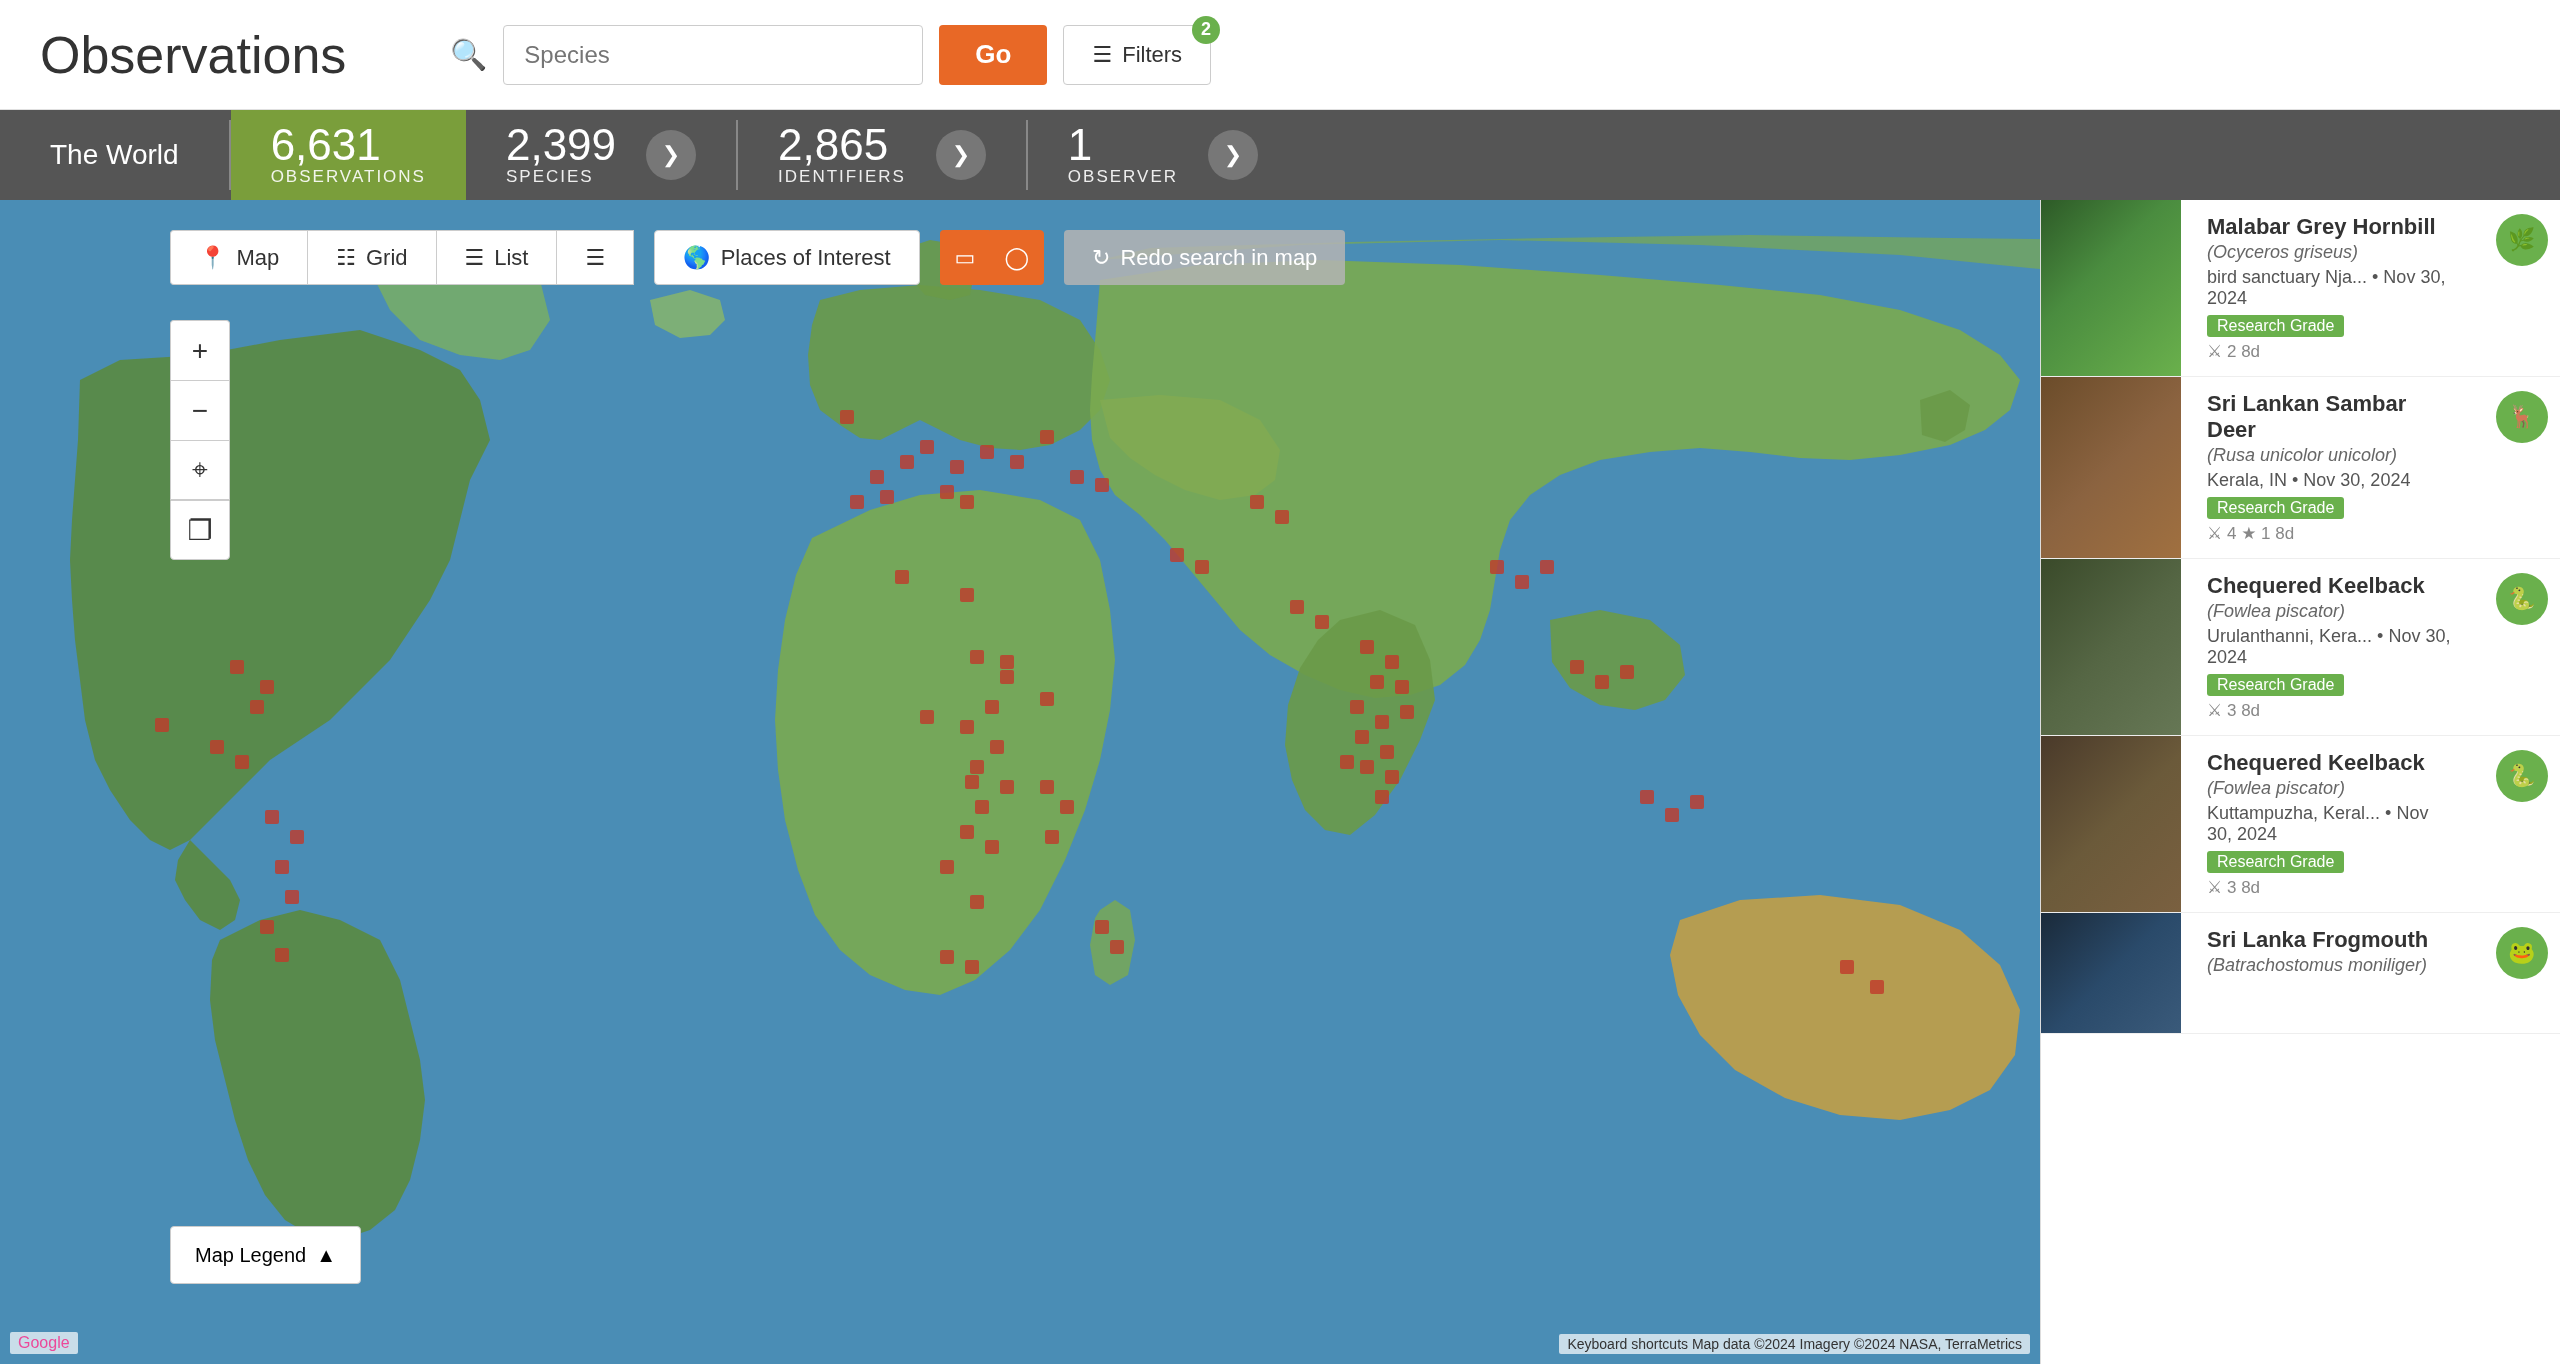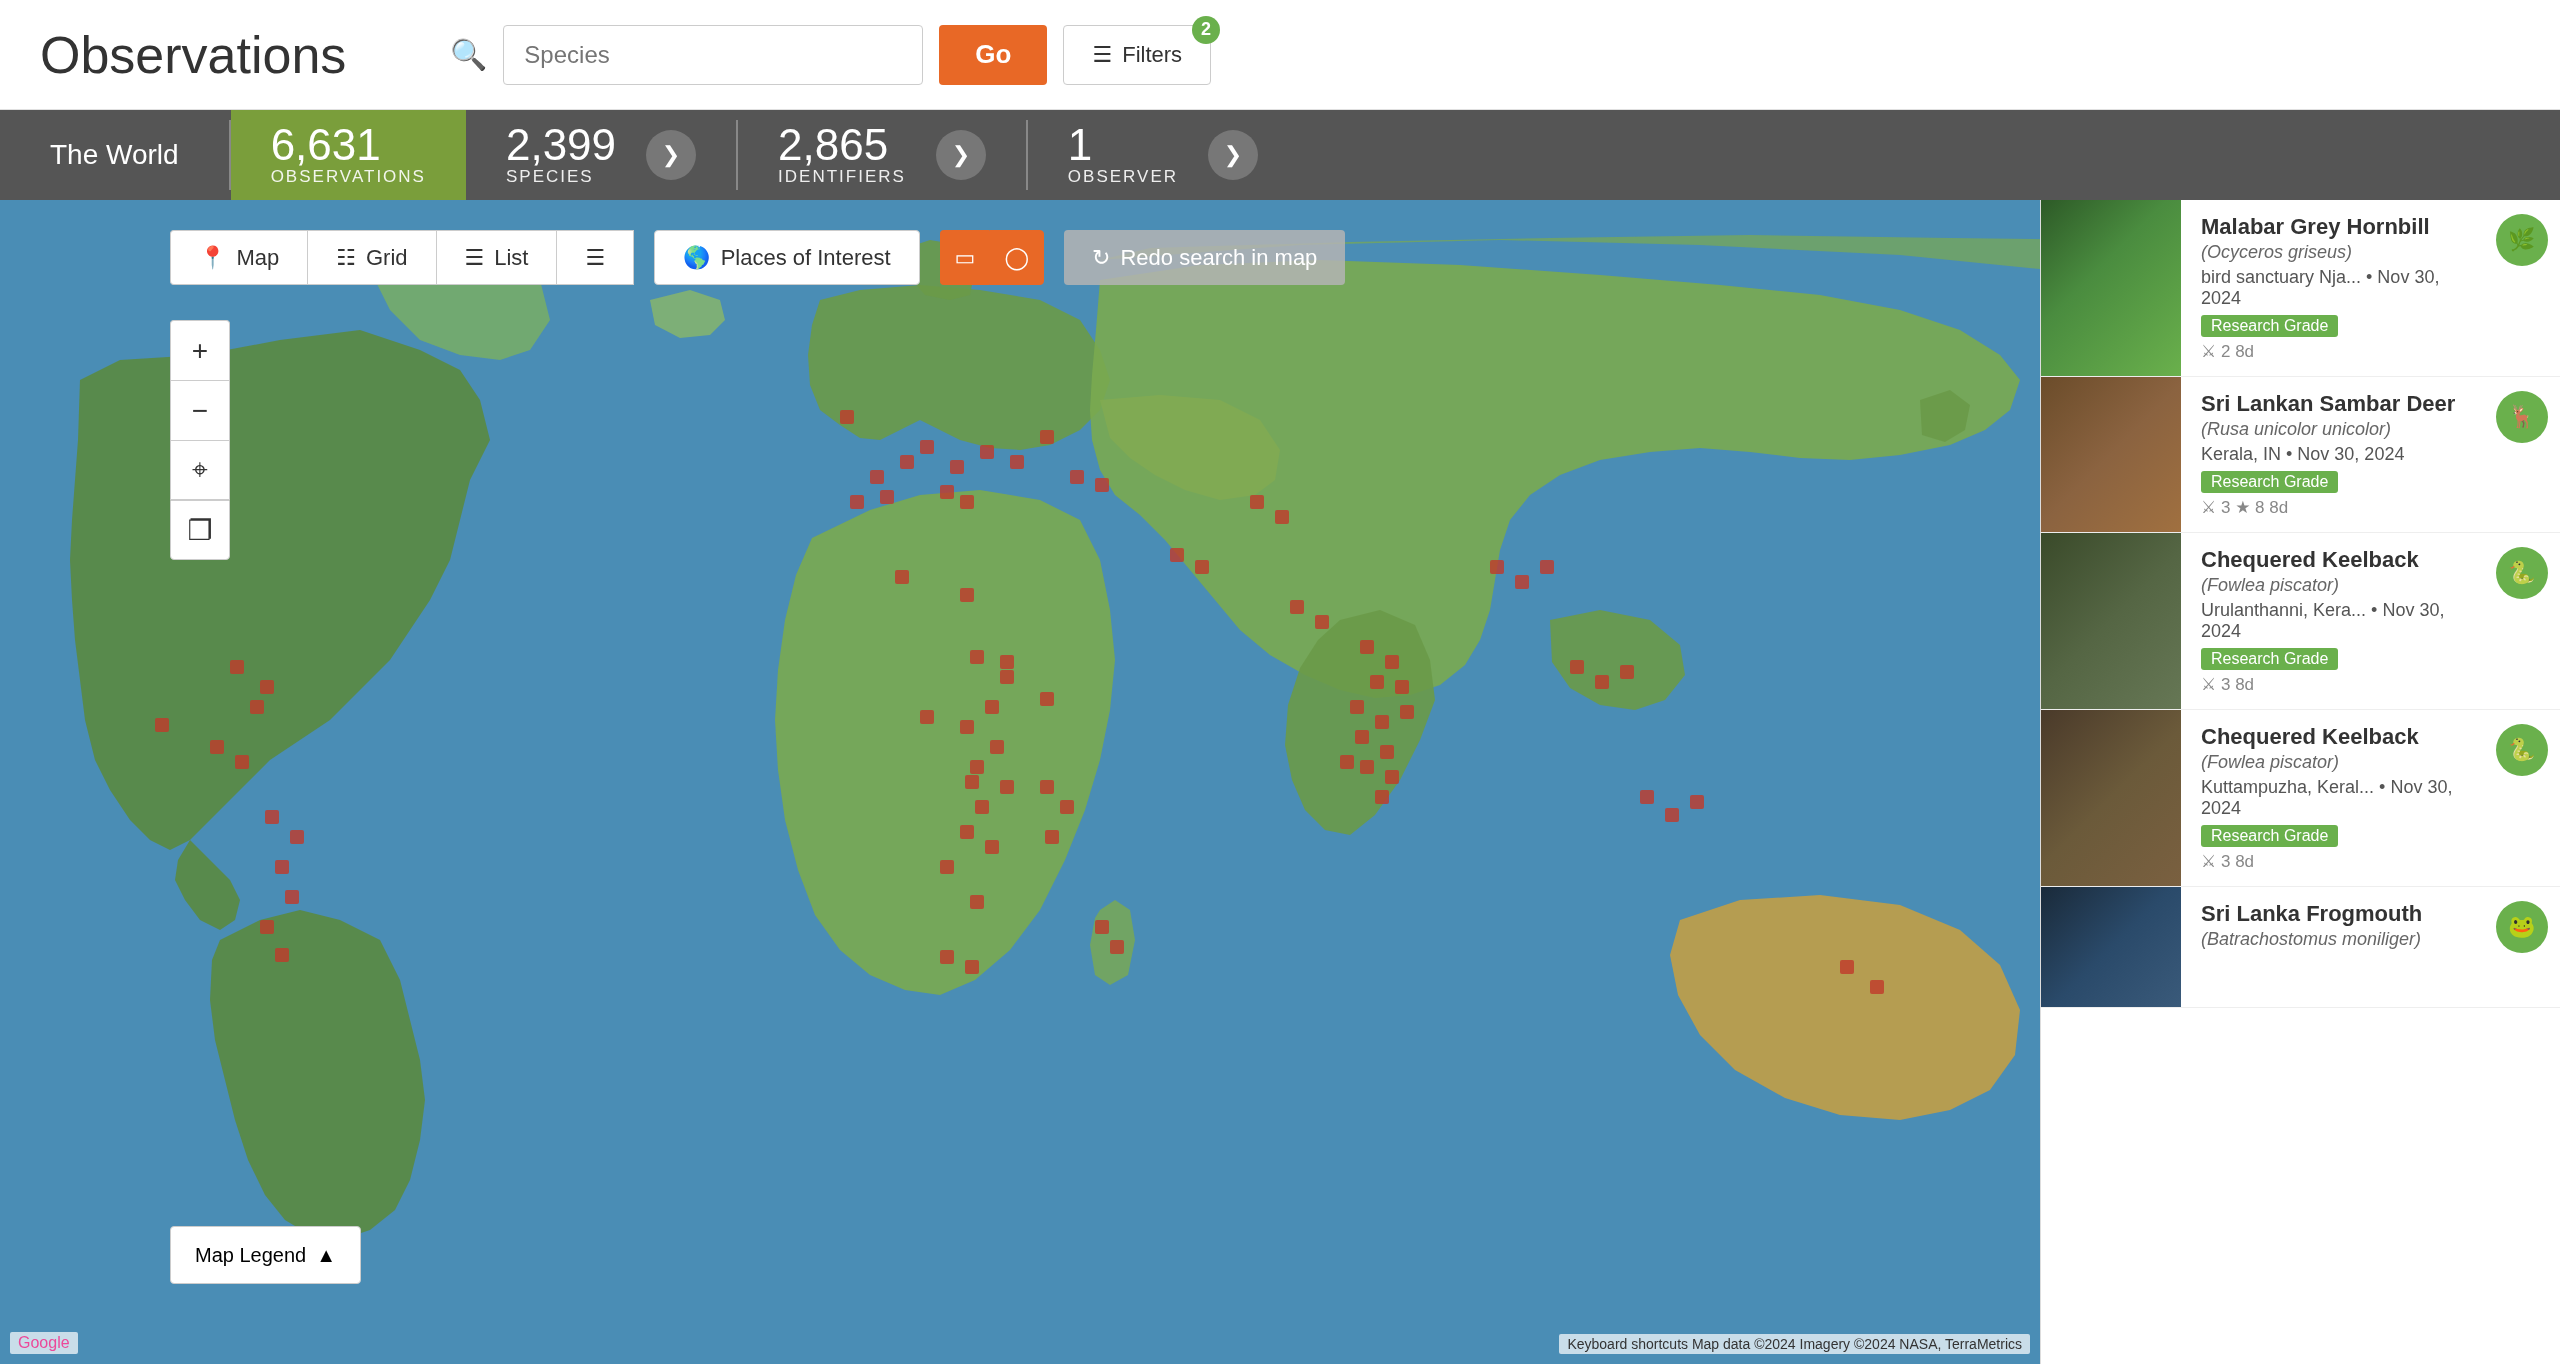--- a/index.html
+++ b/index.html
@@ -290,21 +290,21 @@
       overflow: hidden;
     }
     
     .thumb-hornbill { background: linear-gradient(135deg, #2d5a27 0%, #4a8c3f 40%, #6ab04c 100%); }
     .thumb-deer { background: linear-gradient(135deg, #6b4c2a 0%, #8b6340 50%, #a07040 100%); }
     .thumb-snake1 { background: linear-gradient(135deg, #3a4a2a 0%, #556644 50%, #667755 100%); }
     .thumb-snake2 { background: linear-gradient(135deg, #4a3a2a 0%, #6b5a3a 50%, #7a6040 100%); }
     .thumb-frog { background: linear-gradient(135deg, #1a2a3a 0%, #2a4a6a 50%, #3a5a7a 100%); }
 
     .obs-info {
-      padding: 14px 20px;
+      padding: 14px 26px;
       flex: 1;
     }
     .obs-name {
       font-size: 22px;
       font-weight: 600;
       color: #333;
       margin-bottom: 2px;
     }
     .obs-scientific {
       font-size: 18px;
@@ -679,21 +679,21 @@
     <span class="obs-grade">Research Grade</span><br><span class="obs-meta">⚔ 2  8d</span>
   </div>
         <div class="obs-avatar" style="background: rgb(106, 176, 76);">🌿</div>
       </div>
       <div class="obs-item">
         <div class="obs-thumb thumb-deer"></div>
         <div class="obs-info">
     <div class="obs-name">Sri Lankan Sambar Deer</div>
     <div class="obs-scientific">(Rusa unicolor unicolor)</div>
     <div class="obs-location">Kerala, IN • Nov 30, 2024</div>
-    <span class="obs-grade">Research Grade</span><br><span class="obs-meta">⚔ 3  ★ 8  8d</span>
+    <span class="obs-grade">Research Grade</span><br><span class="obs-meta">⚔ 4  ★ 1  8d</span>
   </div>
         <div class="obs-avatar" style="background: rgb(106, 176, 76);">🦌</div>
       </div>
       <div class="obs-item">
         <div class="obs-thumb thumb-snake1"></div>
         <div class="obs-info">
     <div class="obs-name">Chequered Keelback</div>
     <div class="obs-scientific">(Fowlea piscator)</div>
     <div class="obs-location">Urulanthanni, Kera... • Nov 30, 2024</div>
     <span class="obs-grade">Research Grade</span><br><span class="obs-meta">⚔ 3  8d</span>

